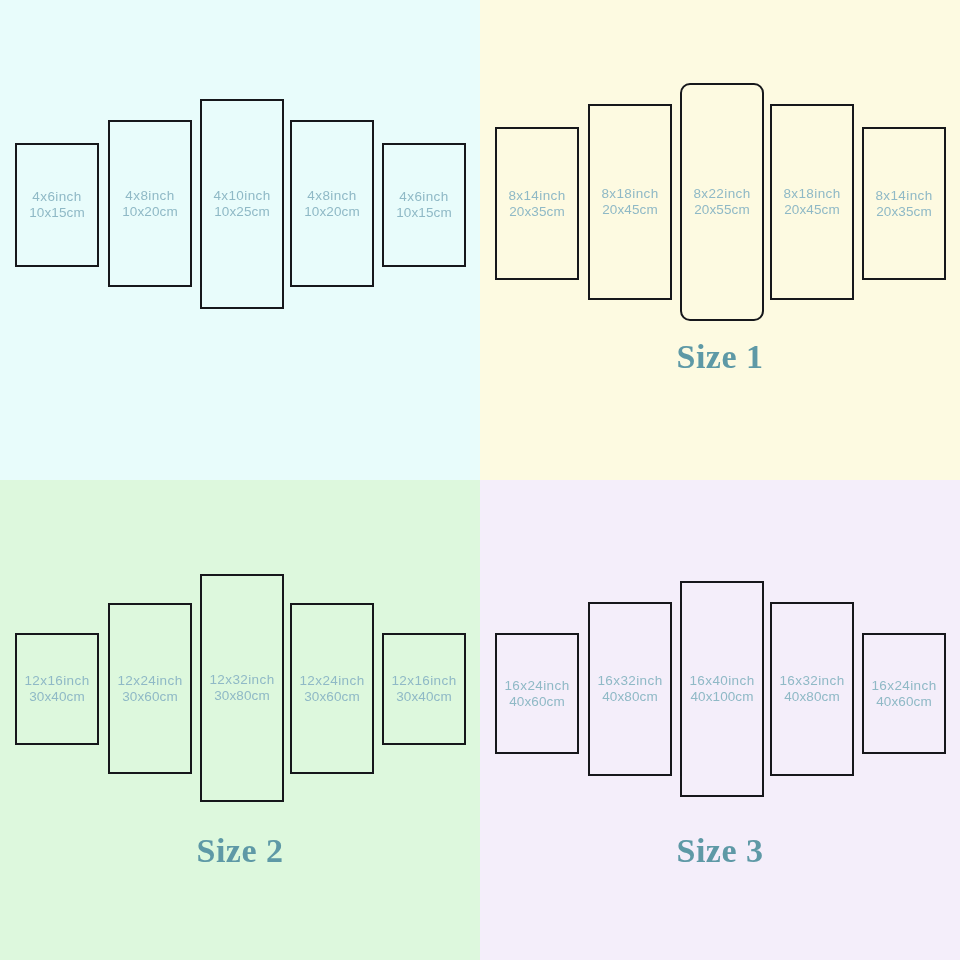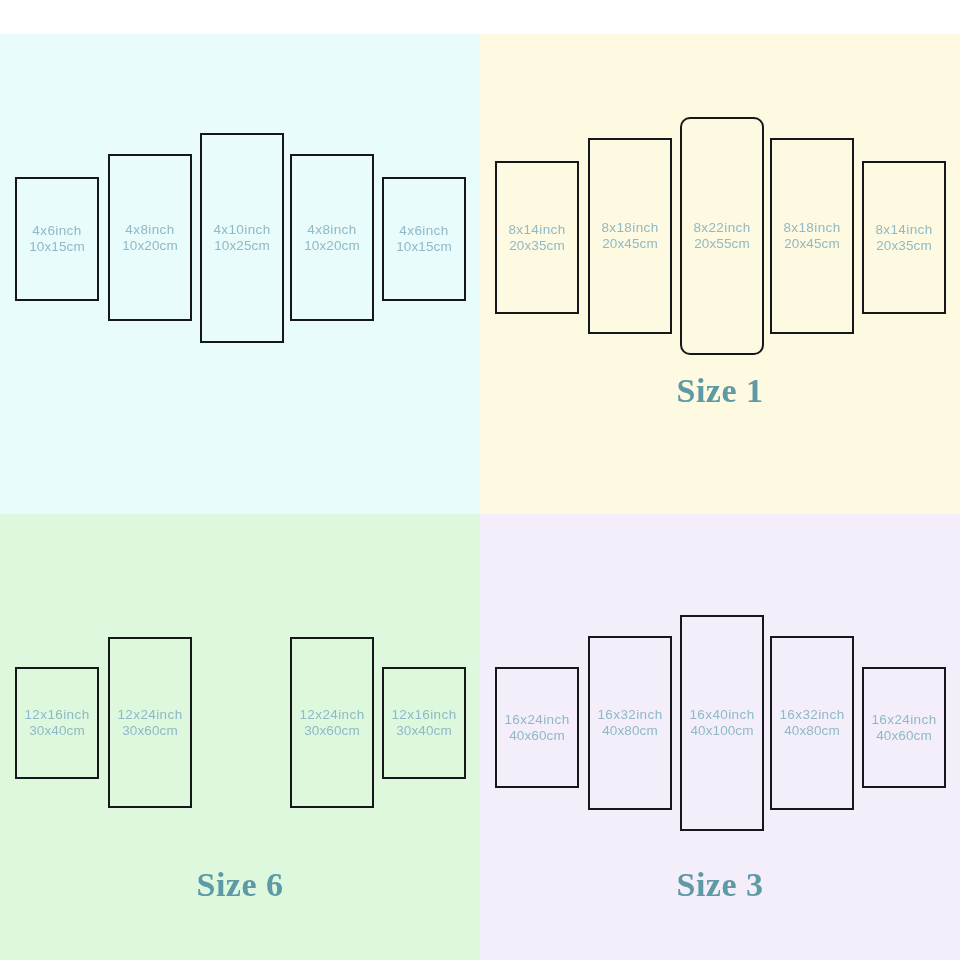--- a/index.html
+++ b/index.html
@@ -18,21 +18,20 @@
     position: relative;
     width: 960px;
     height: 960px;
   }
 
   .quadrant {
     position: absolute;
     width: 572px;
     height: 480px;
     overflow: hidden;
-    margin-top: 34px;
   }
   .q-tl { left: 0;     top: 0;   }
   .q-tr { left: 480px; top: 0;   }
   .q-bl { left: 0;     top: 480px; padding-left: 9px; }
   .q-br { left: 480px; top: 480px; }
 
   .panels {
     position: absolute;
     left: 0;
     top: 0;
@@ -164,34 +163,40 @@
             <span class="line-in">12x16inch</span>
             <span class="line-cm">30x40cm</span>
           </div>
         </div>
         <div class="panel" style="left: 108px; top: 123px; width: 84px; height: 171px;">
           <div class="panel-label">
             <span class="line-in">12x24inch</span>
             <span class="line-cm">30x60cm</span>
           </div>
         </div>
+        <div class="panel" style="left: 200px; top: 94px; width: 84px; height: 228px;">
+          <div class="panel-label">
+            <span class="line-in">12x32inch</span>
+            <span class="line-cm">30x80cm</span>
+          </div>
+        </div>
         <div class="panel" style="left: 290px; top: 123px; width: 84px; height: 171px;">
           <div class="panel-label">
             <span class="line-in">12x24inch</span>
             <span class="line-cm">30x60cm</span>
           </div>
         </div>
         <div class="panel" style="left: 382px; top: 153px; width: 84px; height: 112px;">
           <div class="panel-label">
             <span class="line-in">12x16inch</span>
             <span class="line-cm">30x40cm</span>
           </div>
         </div>
       </div>
-    <div class="quad-title" style="top: 352px;">Size 6</div>
+    <div class="quad-title" style="top: 352px;">Size 2</div>
   </div>
 
   <div class="quadrant q-br" style="background: rgb(244, 238, 250); padding-left: 44px;">
     <div class="panels">
         <div class="panel" style="left: 15px; top: 153px; width: 84px; height: 121px;">
           <div class="panel-label">
             <span class="line-in">16x24inch</span>
             <span class="line-cm">40x60cm</span>
           </div>
         </div>

